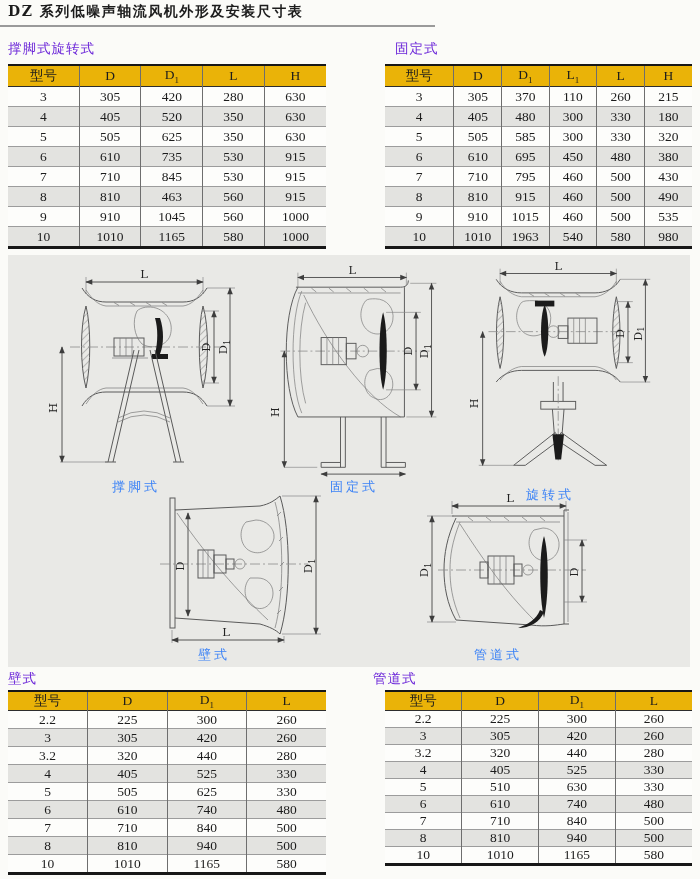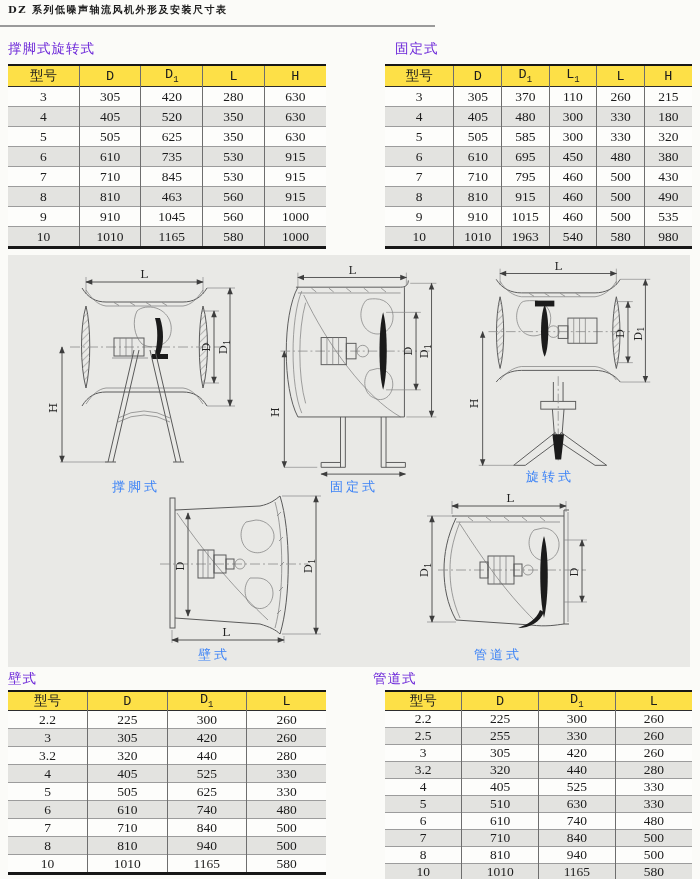--- a/index.html
+++ b/index.html
@@ -4,33 +4,33 @@
 <style>
   html,body{margin:0;padding:0;}
   body{
     width:700px;height:879px;position:relative;overflow:hidden;
     background:#fbfbf8;
     font-family:"Liberation Serif","DejaVu Serif",serif;
     color:#1c1c1c;
   }
   .abs{position:absolute;}
   .page-title{
-    left:8px;top:3px;font-size:10px;font-weight:bold;letter-spacing:1.5px;
+    left:8px;top:3px;font-size:14px;font-weight:bold;letter-spacing:1.5px;
     font-family:"DejaVu Serif","Liberation Serif",serif;
   }
   .title-rule{left:0;top:25px;width:435px;height:2px;background:#9a9a9a;}
   .sec-label{font-size:13.5px;letter-spacing:1px;color:#6d28d9;}
   
   table.dim{
     border-collapse:collapse;table-layout:fixed;width:100%;
     border-top:2px solid #171717;border-bottom:3px solid #171717;
     font-size:13.5px;text-align:center;
     background:#fdfdfb;
   }
-  table.dim thead tr{border-bottom:1.4px solid #2d2d2d;background:#fde047;font-family:Liberation Mono, monospace;}
+  table.dim thead tr{border-bottom:1.4px solid #2d2d2d;background:#eab308;}
   table.dim tbody tr{border-top:1px solid #9c9c9c;}
   table.dim tbody tr:nth-child(even){background:#e3e3e0;}
   table.dim th, table.dim td{padding:0 2px;font-weight:normal;}
   table.dim th+th, table.dim td+td{border-left:1px solid #6e6e6e;}
   table.dim sub{font-size:9px;}
   .tbl-top th{height:20px;} .tbl-top td{height:19px;}
   .tbl-top th:first-child, .tbl-top td:first-child{width:21%;}
   .tbl-b3 th{height:18px;} .tbl-b3 td{height:17px;}
   .tbl-b4 th{height:17px;} .tbl-b4 td{height:15.6px;}
   .tbl-b4{font-size:13px;}
@@ -394,21 +394,21 @@
   <line class="dim-line" x1="170" y1="45" x2="170" y2="108" marker-start="url(#arr)" marker-end="url(#arr)"></line>
   <text class="dimtext" transform="rotate(-90 166 78)" x="166" y="78" text-anchor="middle">D</text>
   <line class="ext" x1="162" y1="22" x2="193" y2="22"></line>
     <line class="ext" x1="162" y1="128" x2="193" y2="128"></line>
   <line class="dim-line" x1="188" y1="22" x2="188" y2="128" marker-start="url(#arr)" marker-end="url(#arr)"></line>
   <text class="dimtext" transform="rotate(-90 184 78)" x="184" y="78" text-anchor="middle"><tspan>D</tspan><tspan class="sub" dy="3">1</tspan></text>
 </svg>
 
 <div class="abs caption" style="left:112px;top:478px">撑脚式</div>
 <div class="abs caption" style="left:330px;top:478px">固定式</div>
-<div class="abs caption" style="left:526px;top:468px">旋转式</div>
+<div class="abs caption" style="left:526px;top:486px">旋转式</div>
 
 <svg class="abs drawing" style="left:140px;top:486px" width="195" height="160" viewBox="0 0 195 160">
 
   <rect class="ln" x="30" y="12" width="5" height="130"></rect>
 
   <path class="ln" d="M35,24 L120,20 C130,18 135,14 140,10"></path>
   <path class="ln" d="M35,132 L120,138 C130,141 136,144 140,148"></path>
   <path class="ln" d="M140,10 C151,45 151,112 140,148"></path>
   <path class="lnthin" d="M135,16 C144,47 144,110 135,142"></path>
   <line class="lnthin" x1="137" y1="30" x2="141" y2="26"></line>
@@ -581,26 +581,20 @@
         </tr>
       </thead>
     <tbody>
         <tr>
           <td>2.2</td>
           <td>225</td>
           <td>300</td>
           <td>260</td>
         </tr>
         <tr>
-          <td>2.5</td>
-          <td>255</td>
-          <td>330</td>
-          <td>260</td>
-        </tr>
-        <tr>
           <td>3</td>
           <td>305</td>
           <td>420</td>
           <td>260</td>
         </tr>
         <tr>
           <td>3.2</td>
           <td>320</td>
           <td>440</td>
           <td>280</td>

